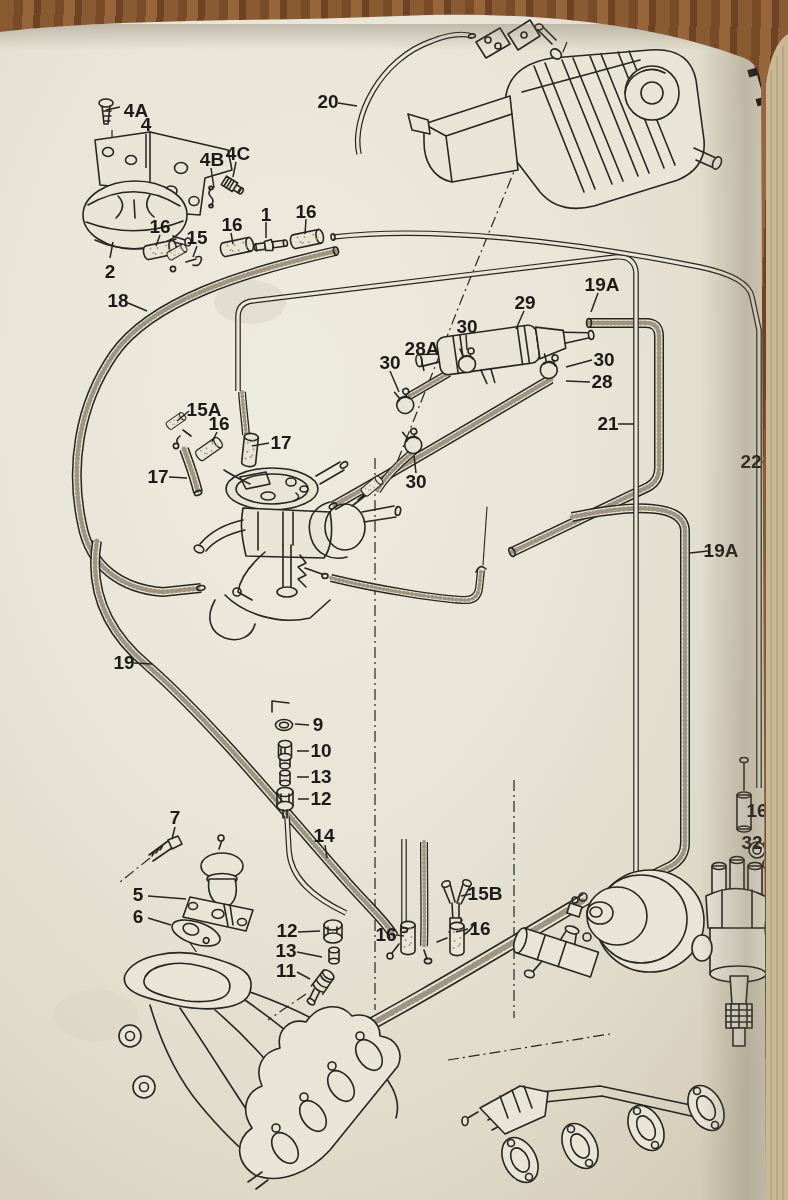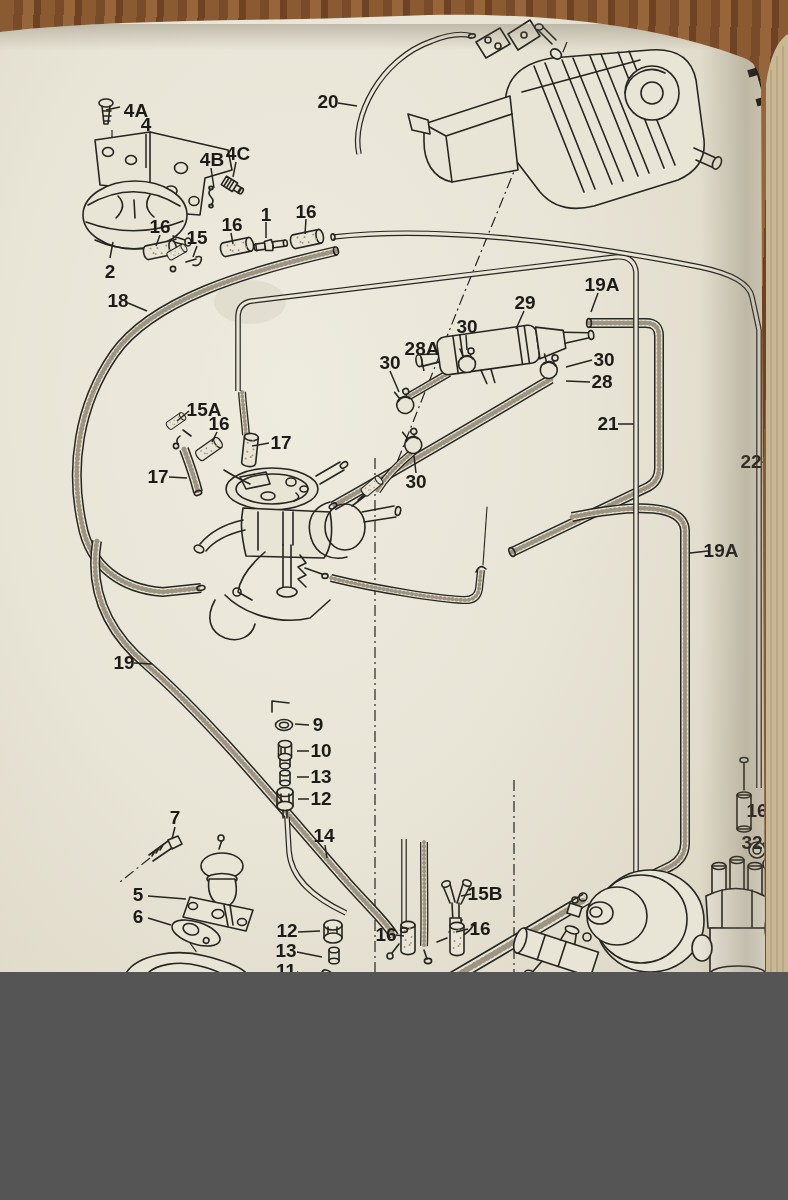--- a/index.html
+++ b/index.html
@@ -1,20 +1,20 @@
 <!DOCTYPE html>
 <html style="--paper: #e8e4d6; --paper-edge: #c9b795; --wood: #85572f; --ink: #26251f; --stipple: #9d9581; --label: #1c1b17;"><head>
 <meta charset="utf-8">
 <style>
   :root{
     --paper:#e8e4d6; --paper-edge:#c9b795; --wood:#85572f;
     --ink:#26251f; --stipple:#9d9581; --label:#1c1b17;
   }
   html,body{margin:0;padding:0;background:#555;}
-  .scene{position:relative;width:788px;height:972px;overflow:hidden;
+  .scene{position:relative;width:788px;height:1200px;overflow:hidden;
     background:repeating-linear-gradient(92deg,#8a5a33 0 14px,#7a4b28 14px 23px,#96653a 23px 34px,#6e4223 34px 41px);}
   svg{position:absolute;left:0;top:0;}
   .ink{stroke:var(--ink);fill:none;stroke-width:1.6;stroke-linecap:round;stroke-linejoin:round}
   .thin{stroke-width:1.1}
   .cfill{fill:var(--paper)}
   .sfill{fill:var(--stipple);stroke:none}
   .to{stroke:var(--ink);stroke-width:10;fill:none}
   .ti{stroke:var(--paper);stroke-width:7;fill:none}
   .td{stroke:var(--stipple);stroke-width:4.8;fill:none;stroke-dasharray:.7 3.6;stroke-linecap:round}
   .to2{stroke:var(--ink);stroke-width:8;fill:none}

